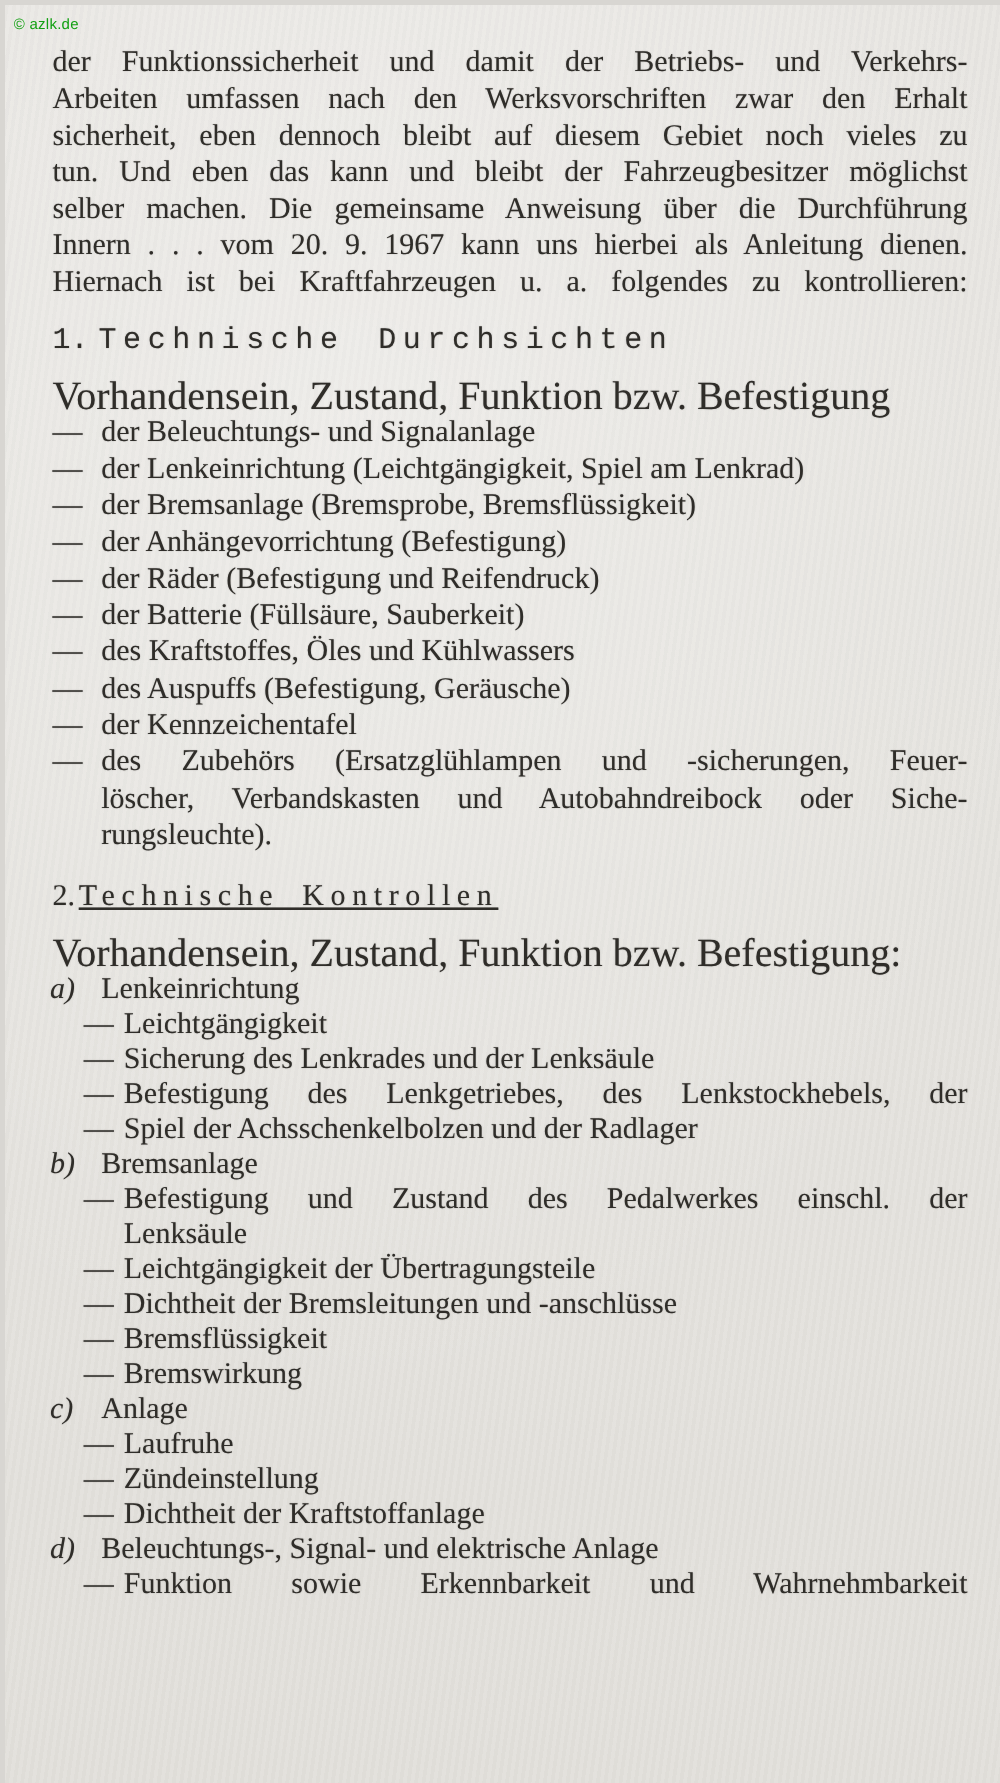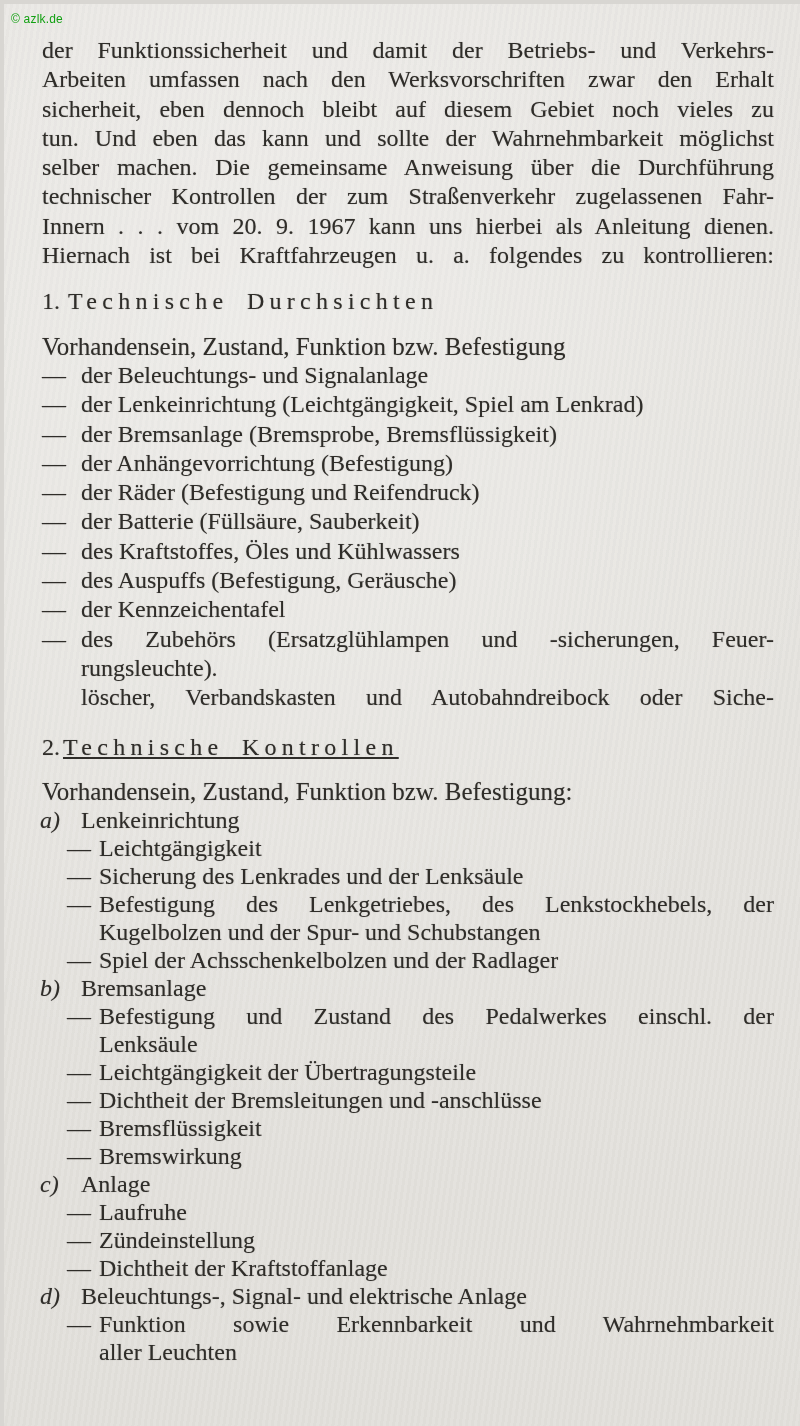--- a/index.html
+++ b/index.html
@@ -20,25 +20,25 @@
   }
   .watermark{
     position:absolute;top:8px;left:7px;
     font-family:"Liberation Sans","DejaVu Sans",sans-serif;
     font-size:12px;color:#12a012;text-shadow:none;letter-spacing:0.2px;
   }
   .line{text-align:justify;position:relative;}
   .line.j{text-align-last:justify;}
   .para{font-size:24px;line-height:29.3px;}
   .heading{font-size:24px;line-height:29.3px;margin:0;font-weight:normal;}
-  #heading1{margin-top:17px;}
+  #heading1{margin-top:17px;font-family:Liberation Mono, monospace;}
   #heading2{margin-top:20px;}
   .hsp{letter-spacing:0.22em;word-spacing:0.30em;margin-left:8px;}
   #heading2 .hsp{margin-left:3px;text-decoration:underline;}
-  .intro{font-size:25px;line-height:29.3px;margin-top:15px;}
+  .intro{font-size:32px;line-height:29.3px;margin-top:15px;}
   .list1{font-size:24px;line-height:29.3px;}
   .list2{font-size:24px;line-height:28px;}
   .item{position:relative;}
   .lvl1{padding-left:39px;}
   .lvl2{margin-left:25px;padding-left:32px;}
   .lvl1 .dash{position:absolute;left:-39px;top:0;}
   .lvl2 .dash{position:absolute;left:-32px;top:0;}
   .group-head{position:relative;padding-left:39px;}
   .glabel{position:absolute;left:-2px;font-style:italic;}
   .pagenum{margin-top:10px;font-size:24px;line-height:29px;}
@@ -46,23 +46,22 @@
 </head>
 <body>
 
 <div class="sheet">
   <div class="watermark">© azlk.de</div>
 
   <div class="para" id="para">
       <div class="line j">der Funktionssicherheit und damit der Betriebs- und Verkehrs-</div>
       <div class="line j">Arbeiten umfassen nach den Werksvorschriften zwar den Erhalt</div>
       <div class="line j">sicherheit, eben dennoch bleibt auf diesem Gebiet noch vieles zu</div>
-      <div class="line j">tun. Und eben das kann und sollte der Wahrnehmbarkeit möglichst</div>
+      <div class="line j">tun. Und eben das kann und bleibt der Fahrzeugbesitzer möglichst</div>
       <div class="line j">selber machen. Die gemeinsame Anweisung über die Durchführung</div>
-      <div class="line j">technischer Kontrollen der zum Straßenverkehr zugelassenen Fahr-</div>
       <div class="line j">Innern . . . vom 20. 9. 1967 kann uns hierbei als Anleitung dienen.</div>
       <div class="line j">Hiernach ist bei Kraftfahrzeugen u. a. folgendes zu kontrollieren:</div>
     </div>
 
   <h2 class="heading" id="heading1"><span>1.</span><span class="hsp">Technische Durchsichten</span></h2>
 
   <div class="intro">Vorhandensein, Zustand, Funktion bzw. Befestigung</div>
 
   <div class="list1" id="list1">
       <div class="item lvl1">
@@ -87,40 +86,39 @@
         <div class="line"><span class="dash">—</span>des Kraftstoffes, Öles und Kühlwassers</div>
       </div>
       <div class="item lvl1">
         <div class="line"><span class="dash">—</span>des Auspuffs (Befestigung, Geräusche)</div>
       </div>
       <div class="item lvl1">
         <div class="line"><span class="dash">—</span>der Kennzeichentafel</div>
       </div>
       <div class="item lvl1">
         <div class="line j"><span class="dash">—</span>des Zubehörs (Ersatzglühlampen und -sicherungen, Feuer-</div>
+        <div class="line j">löscher, Verbandskasten und Autobahndreibock oder Siche-</div>
         <div class="line">rungsleuchte).</div>
-        <div class="line j">löscher, Verbandskasten und Autobahndreibock oder Siche-</div>
       </div>
     </div>
 
   <h2 class="heading" id="heading2"><span>2.</span><span class="hsp">Technische Kontrollen</span></h2>
 
   <div class="intro">Vorhandensein, Zustand, Funktion bzw. Befestigung:</div>
 
   <div class="list2" id="list2">
       <div class="group-head"><span class="glabel">a)</span><span class="gtitle">Lenkeinrichtung</span></div>
       <div class="item lvl2">
         <div class="line"><span class="dash">—</span>Leichtgängigkeit</div>
       </div>
       <div class="item lvl2">
         <div class="line"><span class="dash">—</span>Sicherung des Lenkrades und der Lenksäule</div>
       </div>
       <div class="item lvl2">
         <div class="line j"><span class="dash">—</span>Befestigung des Lenkgetriebes, des Lenkstockhebels, der</div>
-        <div class="line">Kugelbolzen und der Spur- und Schubstangen</div>
       </div>
       <div class="item lvl2">
         <div class="line"><span class="dash">—</span>Spiel der Achsschenkelbolzen und der Radlager</div>
       </div>
       <div class="group-head"><span class="glabel">b)</span><span class="gtitle">Bremsanlage</span></div>
       <div class="item lvl2">
         <div class="line j"><span class="dash">—</span>Befestigung und Zustand des Pedalwerkes einschl. der</div>
         <div class="line">Lenksäule</div>
       </div>
       <div class="item lvl2">
@@ -141,17 +139,16 @@
       </div>
       <div class="item lvl2">
         <div class="line"><span class="dash">—</span>Zündeinstellung</div>
       </div>
       <div class="item lvl2">
         <div class="line"><span class="dash">—</span>Dichtheit der Kraftstoffanlage</div>
       </div>
       <div class="group-head"><span class="glabel">d)</span><span class="gtitle">Beleuchtungs-, Signal- und elektrische Anlage</span></div>
       <div class="item lvl2">
         <div class="line j"><span class="dash">—</span>Funktion sowie Erkennbarkeit und Wahrnehmbarkeit</div>
-        <div class="line">aller Leuchten</div>
       </div>
     </div>
 
 </div>
 
 </body></html>

